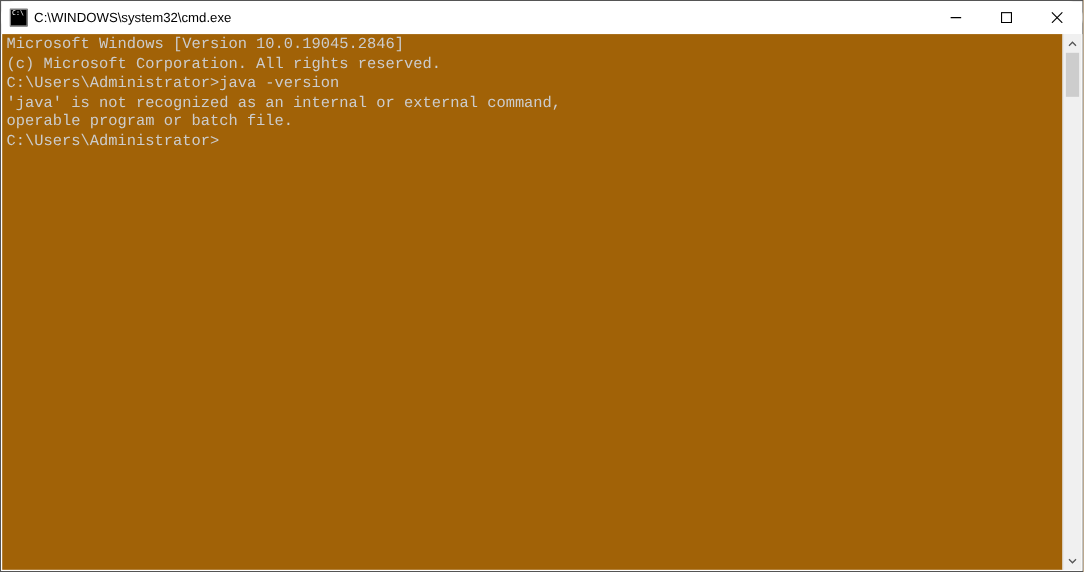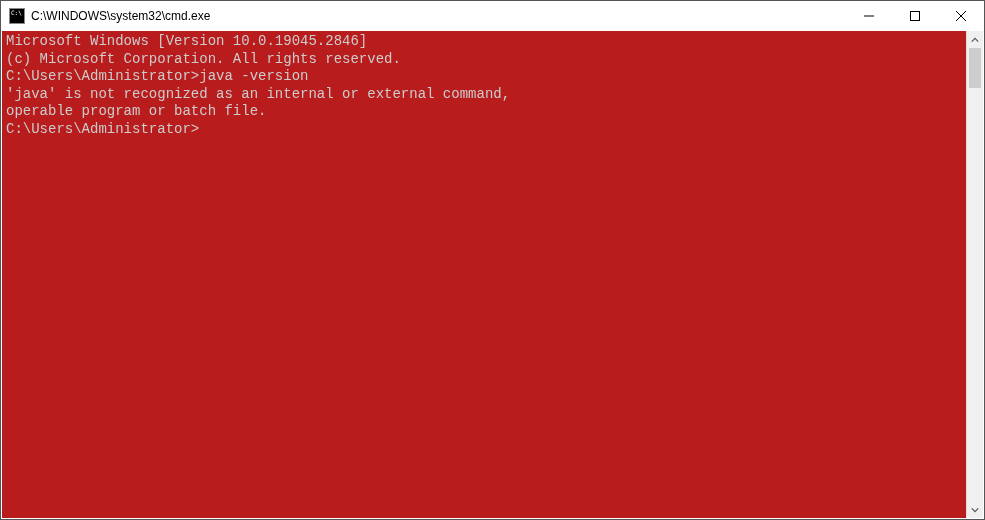--- a/index.html
+++ b/index.html
@@ -76,21 +76,21 @@
     .win-btn svg { width: 10px; height: 10px; }
     .body-wrap {
       flex: 1;
       display: flex;
       background: #fff;
       padding: 0 1px 1px 1px;
       min-height: 0;
     }
     .terminal {
       flex: 1;
-      background: #b91c1c;
+      background: #a16207;
       color: #cccccc;
       font-family: Consolas, "Courier New", monospace;
       font-size: 14px;
       line-height: 1.25;
       padding: 2px 4px;
       white-space: pre;
       overflow: hidden;
     }
     .scrollbar {
       width: 17px;

